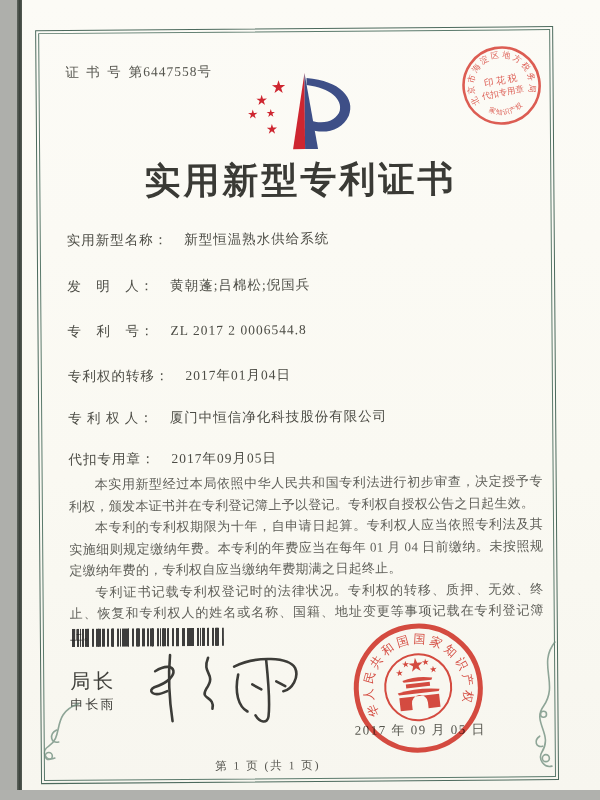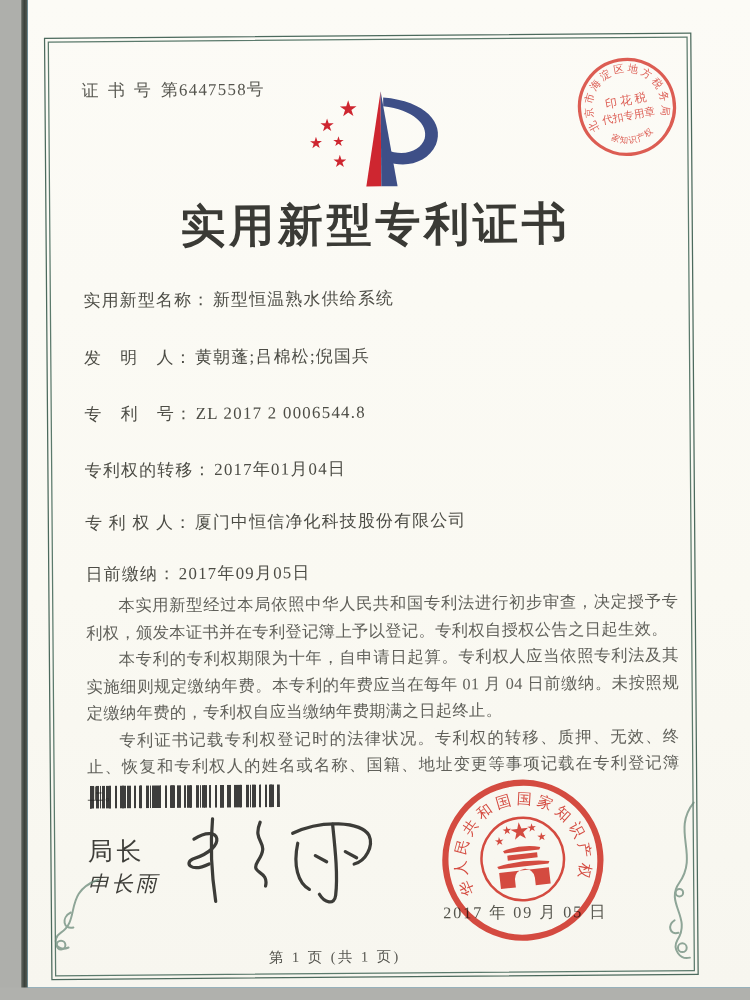--- a/index.html
+++ b/index.html
@@ -1,50 +1,50 @@
 <!DOCTYPE html>
 <html><head>
 <meta charset="utf-8">
 <style>
   html,body{margin:0;padding:0;width:600px;height:800px;overflow:hidden;
     font-family:"Liberation Serif","DejaVu Serif",serif;}
-  .viewport{position:relative;width:600px;height:800px;background:#0369a1;}
+  .viewport{position:relative;width:600px;height:800px;background:#be185d;}
   
   .page{position:absolute;left:22px;top:0;width:578px;height:790px;
     background:linear-gradient(180deg,#fcfbf6 0%,#faf9f2 60%,#f7f6ef 100%);}
   .page::before{content:"";position:absolute;left:-6px;top:-2px;width:6px;height:796px;
     background:linear-gradient(90deg,#6d736c,#3b423c 60%,#565d55);}
   .tilt{position:absolute;inset:0;transform:rotate(-0.45deg);transform-origin:50% 50%;}
   
   .frame{position:absolute;left:16px;top:28px;width:518px;height:754px;
     border:1px solid #4c6a5d;box-sizing:border-box;}
   .frame::before{content:"";position:absolute;inset:2px;border:1px solid #5b7a6c;}
   
   .cert-no{position:absolute;left:46px;top:62px;font-size:13.5px;letter-spacing:2px;color:#55554e;}
   .cert-no .num{letter-spacing:1px;margin-left:6px;}
   .logo{position:absolute;left:223px;top:68px;width:120px;height:90px;}
   .title{position:absolute;left:120px;top:156px;width:320px;text-align:center;
     font-size:36px;font-weight:600;letter-spacing:3px;color:#3a3a35;}
   
   .row{position:absolute;left:46px;font-size:13.5px;color:#4c4c45;letter-spacing:1px;white-space:nowrap;}
-  .row .lbl{margin-right:2px;}
+  .row .lbl{margin-right:16px;}
   .f0{top:230px}.f1{top:276px}.f2{top:321px}.f3{top:366px}.f4{top:408px}.f5{top:449px}
   
   .paras{position:absolute;left:46px;top:472px;width:474px;}
   .paras p{margin:0;text-indent:2em;font-size:13px;line-height:21.5px;
     text-align:justify;color:#60605a;letter-spacing:0.3px;}
   
   .barcode{position:absolute;left:48px;top:627px;width:152px;height:18px;opacity:.85;
     background-image:
       repeating-linear-gradient(90deg,#1d1d1d 0 2px,transparent 2px 5px),
       repeating-linear-gradient(90deg,#1d1d1d 0 1px,transparent 1px 8px),
       repeating-linear-gradient(90deg,#1d1d1d 0 3px,transparent 3px 13px);}
   
   .role{position:absolute;left:46px;top:666px;font-size:20px;letter-spacing:3px;color:#3f3f3a;}
-  .dname{position:absolute;left:46px;top:694px;font-size:17px;letter-spacing:2px;color:#3f3f3a;font-style:italic;}
+  .dname{position:absolute;left:46px;top:694px;font-size:13px;letter-spacing:2px;color:#3f3f3a;}
   .sig{position:absolute;left:118px;top:644px;width:170px;height:85px;}
   
   .tax-stamp{position:absolute;left:437px;top:42px;width:90px;height:90px;
     opacity:.88;mix-blend-mode:multiply;}
   .issue-date{position:absolute;left:330px;top:722px;font-size:13px;letter-spacing:1.5px;color:#56564e;}
   .seal{position:absolute;left:323px;top:618px;width:142px;height:142px;
     opacity:.9;mix-blend-mode:multiply;}
   .footer{position:absolute;left:173px;top:758px;width:140px;text-align:center;
     font-size:11.5px;letter-spacing:2px;color:#55554f;}
   .orn{position:absolute;opacity:.75;}
@@ -92,21 +92,21 @@
       <div class="row f2">
         <span class="lbl">专　利　号：</span><span class="val">ZL 2017 2 0006544.8</span>
       </div>
       <div class="row f3">
         <span class="lbl">专利权的转移：</span><span class="val">2017年01月04日</span>
       </div>
       <div class="row f4">
         <span class="lbl">专 利 权 人：</span><span class="val">厦门中恒信净化科技股份有限公司</span>
       </div>
       <div class="row f5">
-        <span class="lbl">日前缴纳：</span><span class="val">2017年09月05日</span>
+        <span class="lbl">代扣专用章：</span><span class="val">2017年09月05日</span>
       </div>
 
       <div class="paras">
         <p>本实用新型经过本局依照中华人民共和国专利法进行初步审查，决定授予专利权，颁发本证书并在专利登记簿上予以登记。专利权自授权公告之日起生效。</p>
         <p>本专利的专利权期限为十年，自申请日起算。专利权人应当依照专利法及其实施细则规定缴纳年费。本专利的年费应当在每年 01 月 04 日前缴纳。未按照规定缴纳年费的，专利权自应当缴纳年费期满之日起终止。</p>
         <p>专利证书记载专利权登记时的法律状况。专利权的转移、质押、无效、终止、恢复和专利权人的姓名或名称、国籍、地址变更等事项记载在专利登记簿上。</p>
       </div>
 
       <div class="barcode"></div>
 

